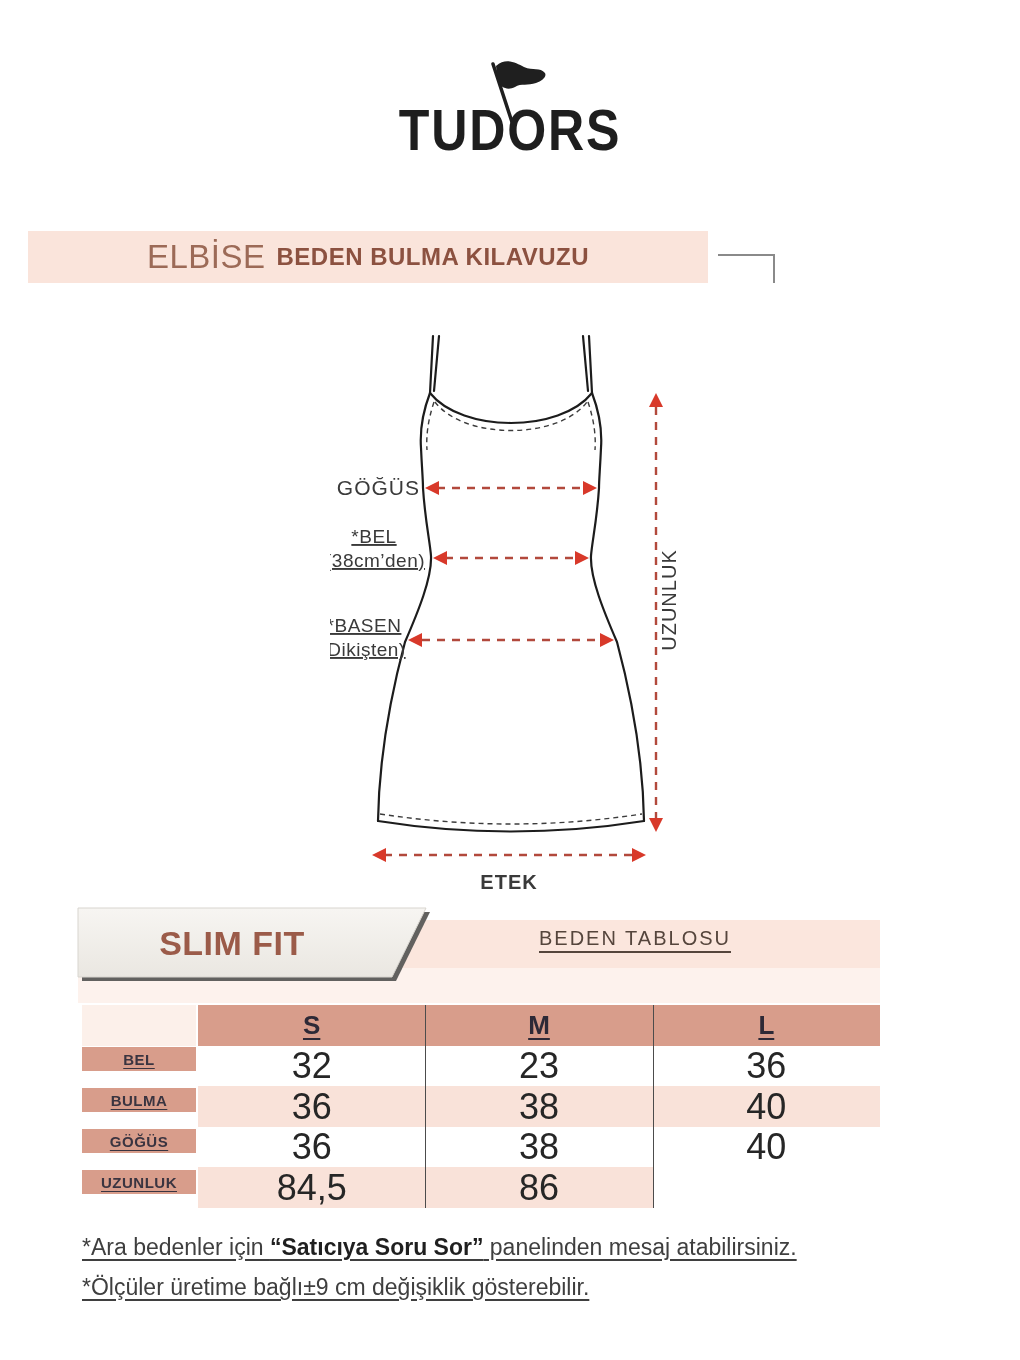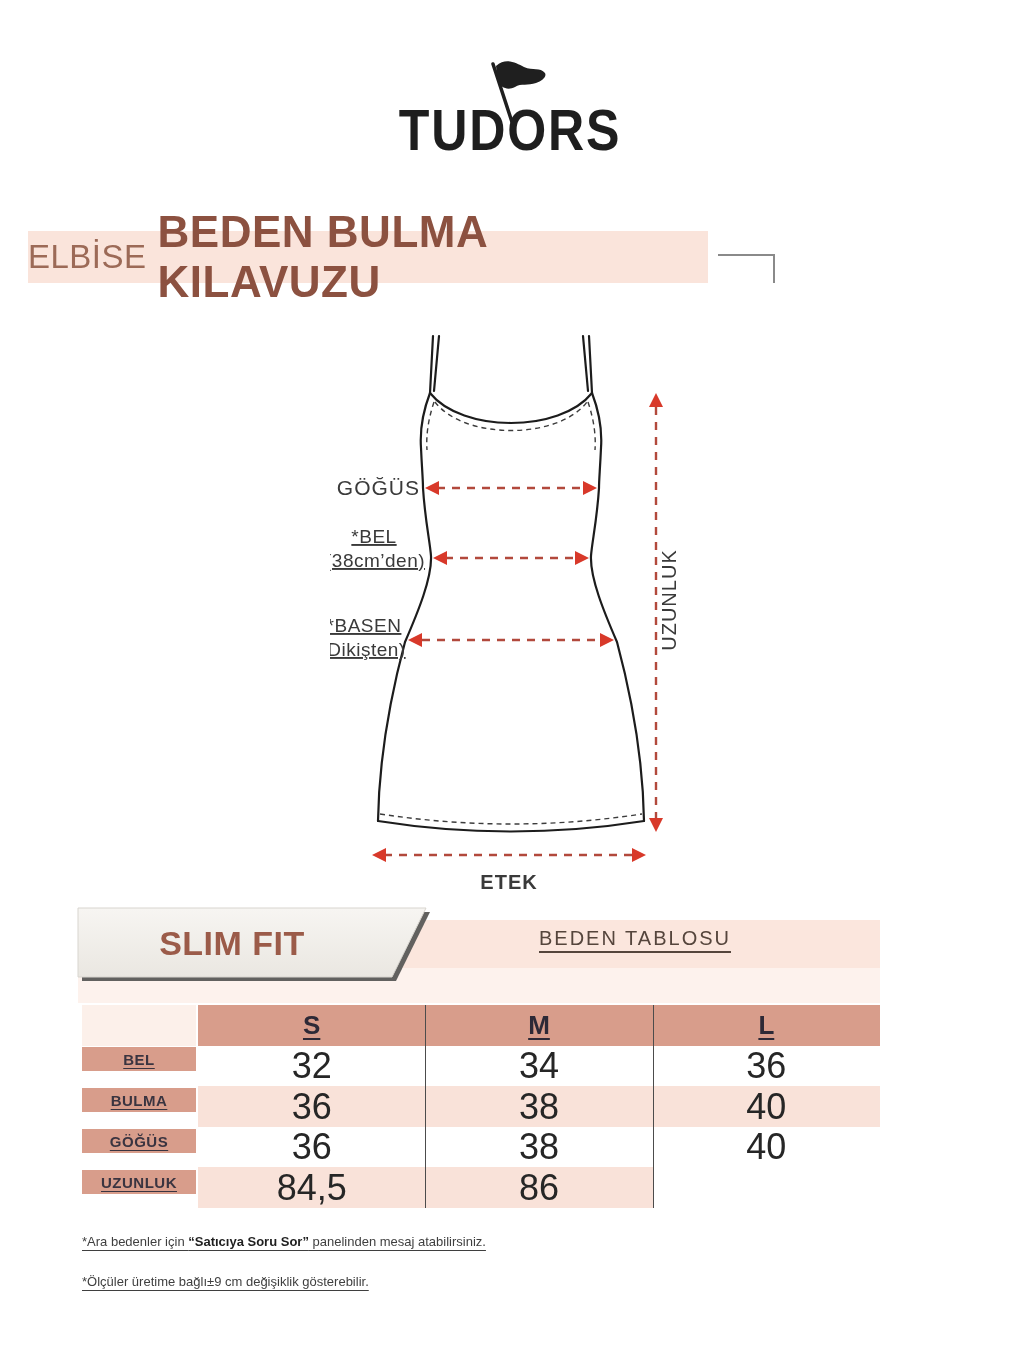--- a/index.html
+++ b/index.html
@@ -10,21 +10,21 @@
   
   .logo-flag { position:absolute; left:476px; top:52px; width:84px; height:76px; }
   .logo-word { position:absolute; left:0; top:97px; width:1020px; text-align:center;
                font-size:57px; font-weight:700; color:#1e1e1e; letter-spacing:2px;
                transform:scaleX(.88); }
 
   
   .banner { position:absolute; left:28px; top:231px; width:680px; height:52px;
             background:#fae4db; display:flex; align-items:center; justify-content:center; }
   .banner .light { font-size:33px; font-weight:400; color:#9c6a57; letter-spacing:.5px; margin-right:11px; }
-  .banner .bold  { font-size:44px; font-weight:800; color:#8c5140; letter-spacing:.5px; }
+  .banner .bold  { font-size:24px; font-weight:800; color:#8c5140; letter-spacing:.5px; }
   .corner-bracket { position:absolute; left:718px; top:254px; width:57px; height:29px;
             border-top:2px solid #8a8a8a; border-right:2px solid #8a8a8a; }
 
   
   .dress-svg { position:absolute; left:330px; top:330px; width:400px; height:570px; }
   .dress-svg text { font-family:"Liberation Sans","DejaVu Sans",sans-serif; }
 
   
   .fit-strip { position:absolute; left:78px; top:920px; width:802px; height:48px; background:#fbe6dd; }
   .fit-strip-band { position:absolute; left:78px; top:968px; width:802px; height:35px; background:#fdf2ed; }
@@ -44,21 +44,21 @@
                grid-template-rows:41px 40px 41px 40px 41px; }
   .data-grid > div { display:flex; align-items:center; justify-content:center; }
   .hdr { background:#d89d8b; font-size:26px; font-weight:600; color:#2d2936;
          text-decoration:underline; text-underline-offset:4px; }
   .row-white { background:#ffffff; }
   .row-pink  { background:#f9e2d9; }
   .val { font-size:36px; font-weight:400; color:#262626; }
   .vsep { position:absolute; top:1005px; width:1px; height:203px; background:#4c4c4c; }
 
   
-  .note { position:absolute; left:82px; font-size:13px; color:#3f3f3f; }
+  .note { position:absolute; left:82px; font-size:23px; color:#3f3f3f; }
   .note .u { text-decoration:underline; text-underline-offset:4px; }
   .note b { color:#1f1f1f; }
 </style>
 </head>
 <body>
 
 <div id="page">
 
   <svg class="logo-flag" viewBox="0 0 84 76">
     <line x1="17" y1="12" x2="36" y2="70" stroke="#1f1f1f" stroke-width="3.5" stroke-linecap="round"></line>
@@ -153,21 +153,21 @@
   <div class="label-cell" style="top:1170px">
       <span>UZUNLUK</span>
     </div>
 
   <div class="data-grid">
     <div class="hdr">S</div>
     <div class="hdr">M</div>
     <div class="hdr">L</div>
 
     <div class="row-white val">32</div>
-    <div class="row-white val">34</div>
+    <div class="row-white val">23</div>
     <div class="row-white val">36</div>
 
     <div class="row-pink val">36</div>
     <div class="row-pink val">38</div>
     <div class="row-pink val">40</div>
 
     <div class="row-white val">36</div>
     <div class="row-white val">38</div>
     <div class="row-white val">40</div>
 

